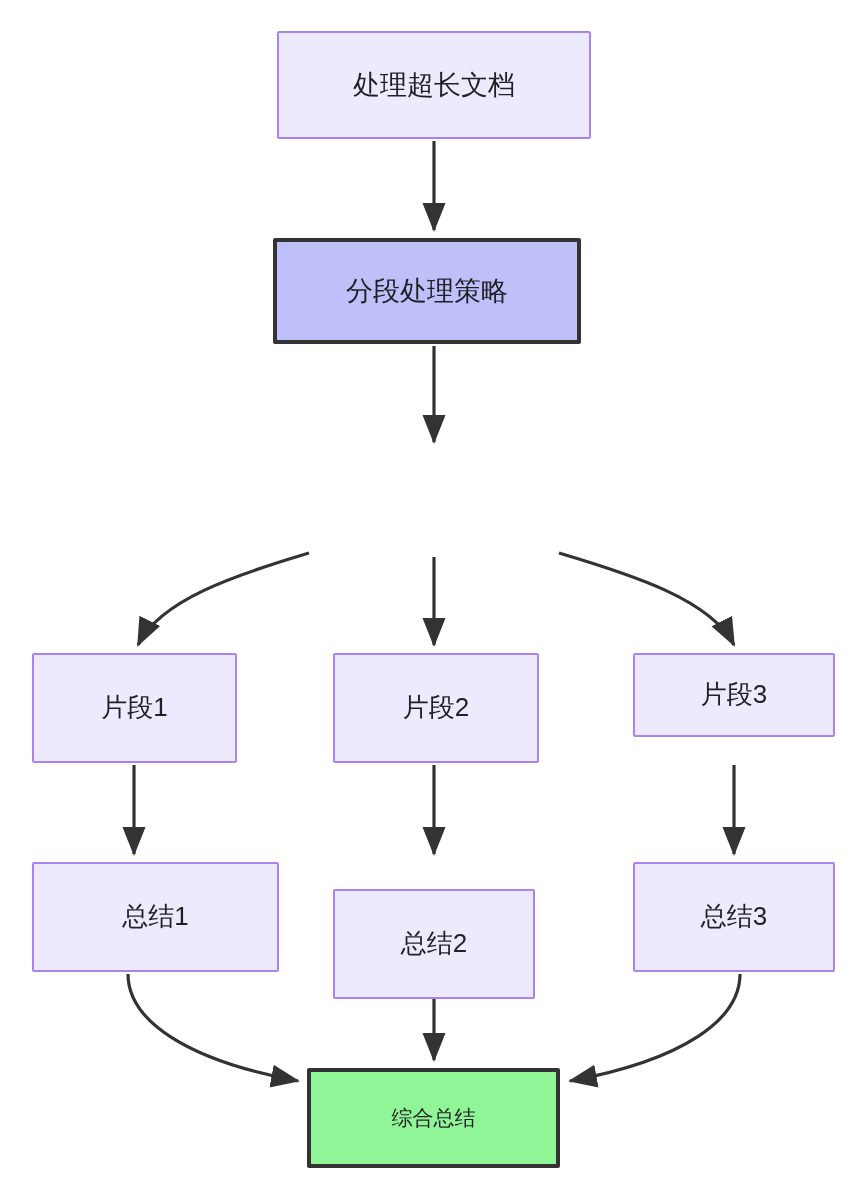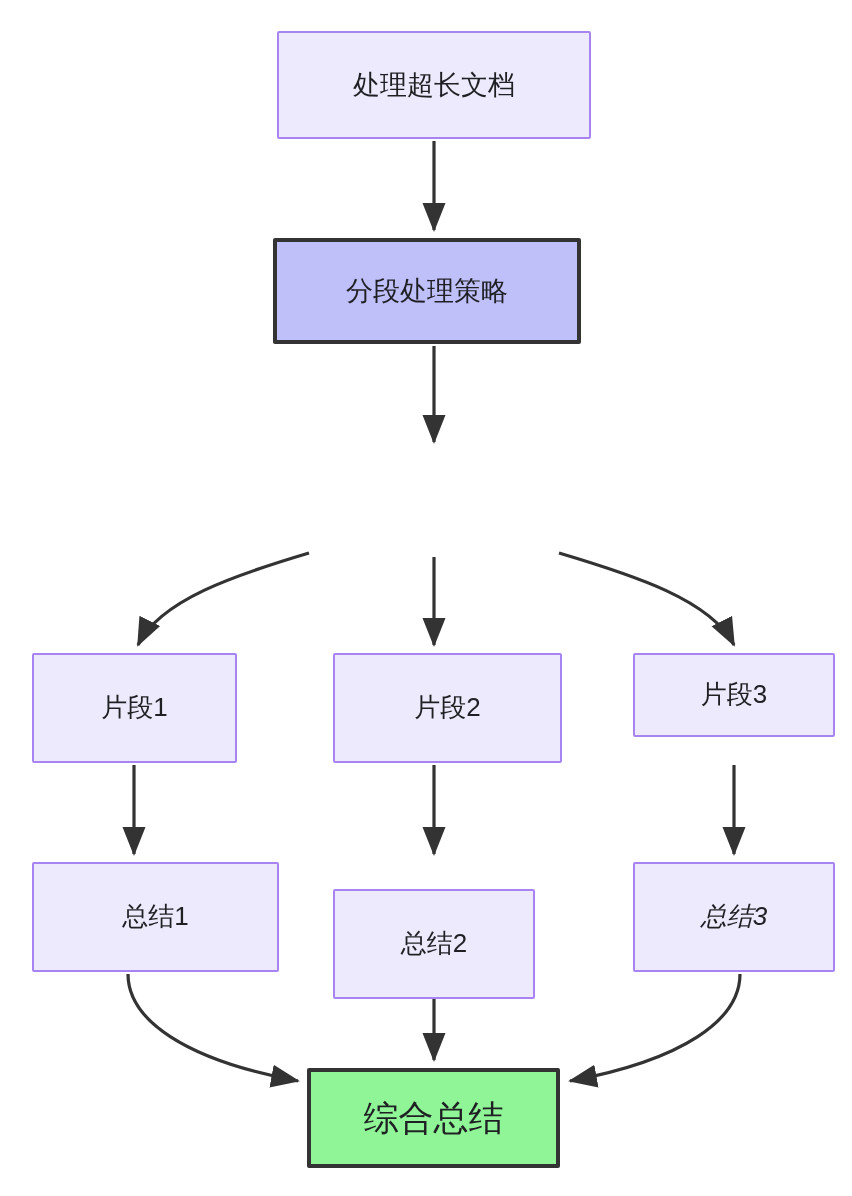--- a/index.html
+++ b/index.html
@@ -54,21 +54,21 @@
     background: #BFBFFA;
     border: 4px solid #333333;
     border-radius: 2px;
     font-size: 27px;
   }
   
   .node.final {
     background: #90F596;
     border: 4px solid #333333;
     border-radius: 2px;
-    font-size: 35px;
+    font-size: 21px;
   }
   .node.small {
     font-size: 26px;
   }
 </style>
 </head>
 <body>
 
 <div id="diagram-canvas">
 
@@ -108,37 +108,37 @@
 
   <div class="node strategy" style="left:273px; top:238px; width:308px; height:106px;">
     <span class="node-label">分段处理策略</span>
   </div>
 
 
   <div class="node plain small" style="left:32px; top:653px; width:205px; height:110px;">
     <span class="node-label">片段1</span>
   </div>
 
-  <div class="node plain small" style="left:333px; top:653px; width:229px; height:110px;">
+  <div class="node plain small" style="left:333px; top:653px; width:206px; height:110px;">
     <span class="node-label">片段2</span>
   </div>
 
   <div class="node plain small" style="left:633px; top:653px; width:202px; height:84px;">
     <span class="node-label">片段3</span>
   </div>
 
   <div class="node plain small" style="left:32px; top:862px; width:247px; height:110px;">
     <span class="node-label">总结1</span>
   </div>
 
   <div class="node plain small" style="left:333px; top:862px; width:202px; height:110px;margin-top:27px;">
     <span class="node-label">总结2</span>
   </div>
 
-  <div class="node plain small" style="left:633px; top:862px; width:202px; height:110px;font-style:italic;">
+  <div class="node plain small" style="left:633px; top:862px; width:202px; height:110px;">
     <span class="node-label">总结3</span>
   </div>
 
   <div class="node final" style="left:307px; top:1068px; width:253px; height:100px;">
     <span class="node-label">综合总结</span>
   </div>
 
 </div>
 
 </body></html>

